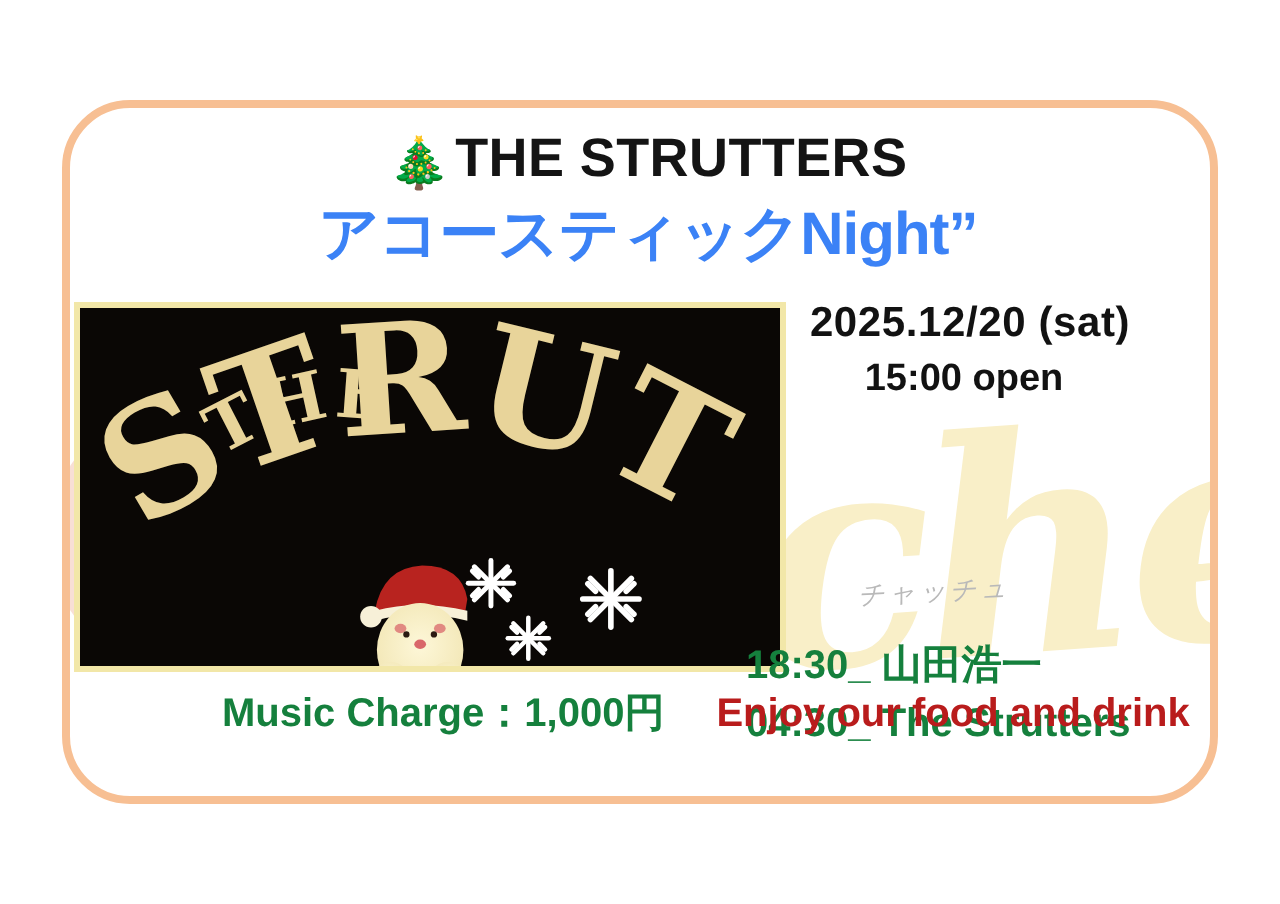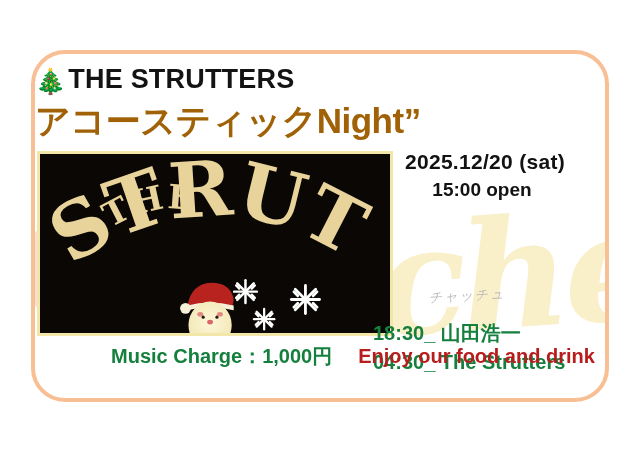--- a/index.html
+++ b/index.html
@@ -66,43 +66,43 @@
     white-space: nowrap;
     transform: rotate(-3deg);
   }
 
   
   #headline {
     position: absolute;
     left: 0;
     top: 10px;
     width: 578px;
-    text-align: left;
+    text-align: center;
     z-index: 5;
   }
   .title-line {
     font-size: 27px;
     font-weight: 700;
     color: #141414;
     letter-spacing: .2px;
     white-space: nowrap;
     line-height: 1.15;
   }
   .tree-glyph {
     font-size: 25px;
     line-height: 1;
     color: #141414;
     vertical-align: -2px;
     margin-right: 2px;
   }
   .subtitle-line {
     margin-top: 6px;
-    font-size: 35px;
-    font-weight: 700;
-    color: #a16207;
+    font-size: 30px;
+    font-weight: 700;
+    color: #3b82f6;
     letter-spacing: -.5px;
     white-space: nowrap;
     line-height: 1.15;
   }
 
   
   #logo-panel {
     position: absolute;
     left: 2px;
     top: 97px;

